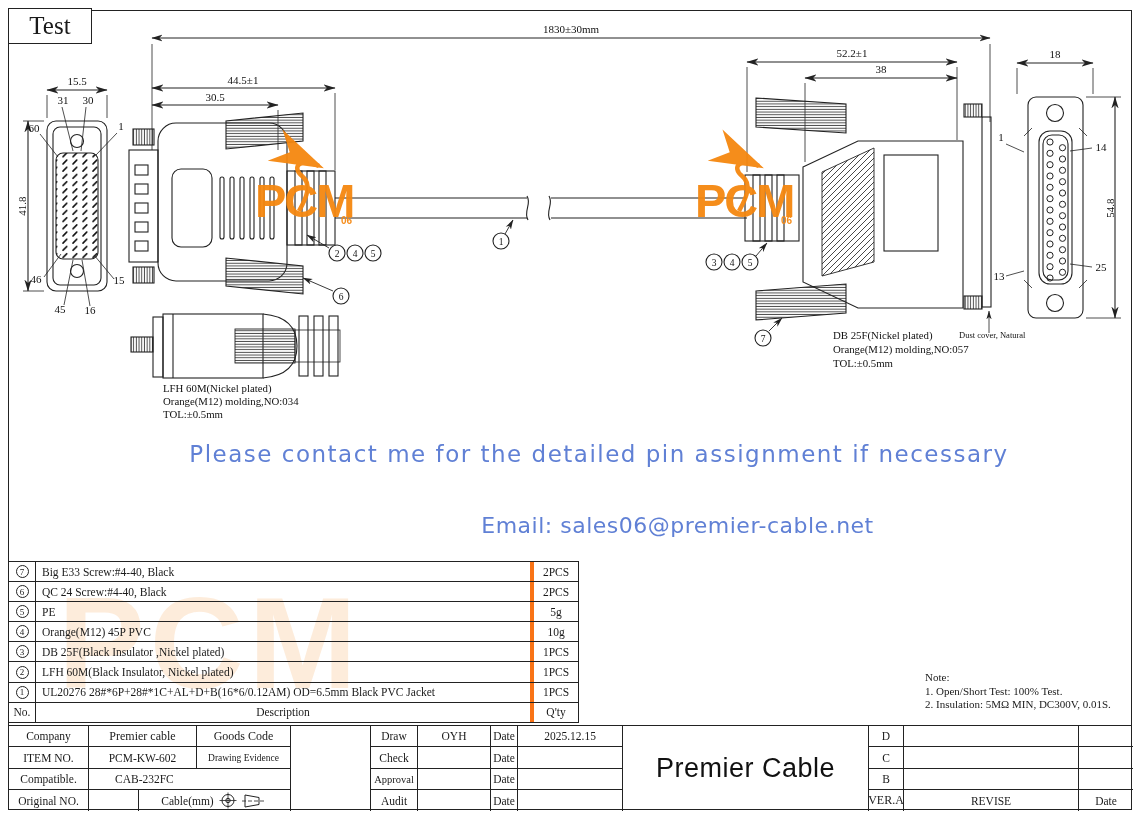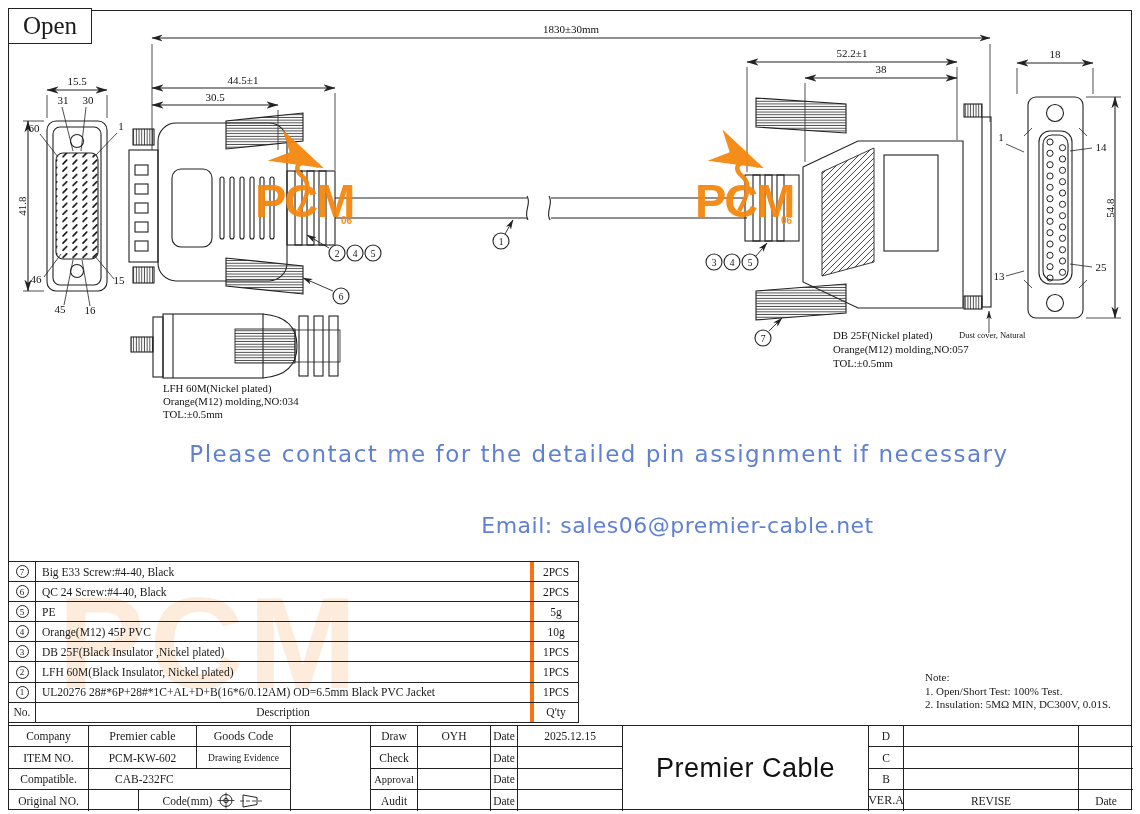--- a/index.html
+++ b/index.html
@@ -45,21 +45,21 @@
   .brand{font-family:"Liberation Sans",sans-serif;font-size:27px;color:#111;letter-spacing:0.5px;}
   .fs10{font-size:12px;} .fs95{font-size:9.5px;} .fs105{font-size:10.5px;}
 </style>
 </head>
 <body>
 
 <div class="sheet">
 
   <div class="frame"></div>
 
-  <div class="rohs">Open</div>
+  <div class="rohs">Test</div>
 
   <div class="wm">PCM</div>
 
   <svg class="draw" width="1140" height="560" viewBox="0 0 1140 560">
     <defs>
       <marker id="mA" viewBox="0 0 10 7" refX="9.5" refY="3.5" markerWidth="11" markerHeight="8" orient="auto-start-reverse">
           <path d="M10,3.5 L0,0.5 L2.8,3.5 L0,6.5 Z" fill="#222"></path>
         </marker>
       <marker id="mO" viewBox="0 0 10 7" refX="9" refY="3.5" markerWidth="12" markerHeight="9" orient="auto">
           <path d="M10,3.5 L0,0.3 L3,3.5 L0,6.7 Z" fill="#f5870f"></path>
@@ -423,21 +423,21 @@
     <div class="tc" style="left:409px;top:43px;width:73px;height:21px"></div>
     <div class="tc" style="left:482px;top:43px;width:27px;height:21px">Date</div>
     <div class="tc" style="left:509px;top:43px;width:105px;height:21px"></div>
     <div class="tc" style="left:860px;top:43px;width:35px;height:21px">B</div>
     <div class="tc" style="left:895px;top:43px;width:175px;height:21px"></div>
     <div class="tc nr" style="left:1070px;top:43px;width:54px;height:21px"></div>
 
     <div class="tc nb" style="left:0;top:64px;width:80px;height:21px">Original NO.</div>
     <div class="tc nb" style="left:80px;top:64px;width:50px;height:21px"></div>
     <div class="tc nb" style="left:130px;top:64px;width:152px;height:21px;gap:5px">
-      <span>Code(mm)</span>
+      <span>Cable(mm)</span>
       <svg width="18" height="17">
         <circle cx="9" cy="8.5" r="6" fill="none" stroke="#222" stroke-width="1"></circle>
         <circle cx="9" cy="8.5" r="2.2" fill="none" stroke="#222" stroke-width="1"></circle>
         <line x1="0.5" y1="8.5" x2="17.5" y2="8.5" stroke="#222" stroke-width="0.8"></line>
         <line x1="9" y1="0.5" x2="9" y2="16.5" stroke="#222" stroke-width="0.8"></line>
       </svg>
       <svg width="26" height="16">
         <polygon points="3,2 3,14 17,11.5 17,4.5" fill="none" stroke="#222" stroke-width="1"></polygon>
         <line x1="0" y1="8" x2="24" y2="8" stroke="#222" stroke-width="0.8" stroke-dasharray="4,2"></line>
       </svg>

